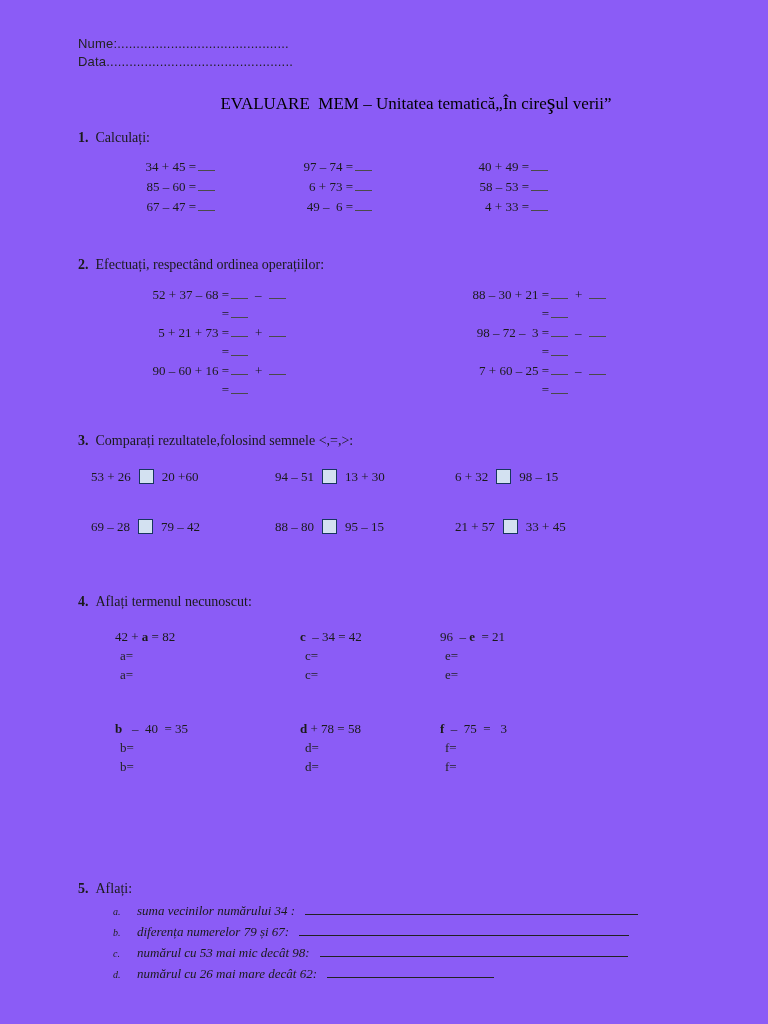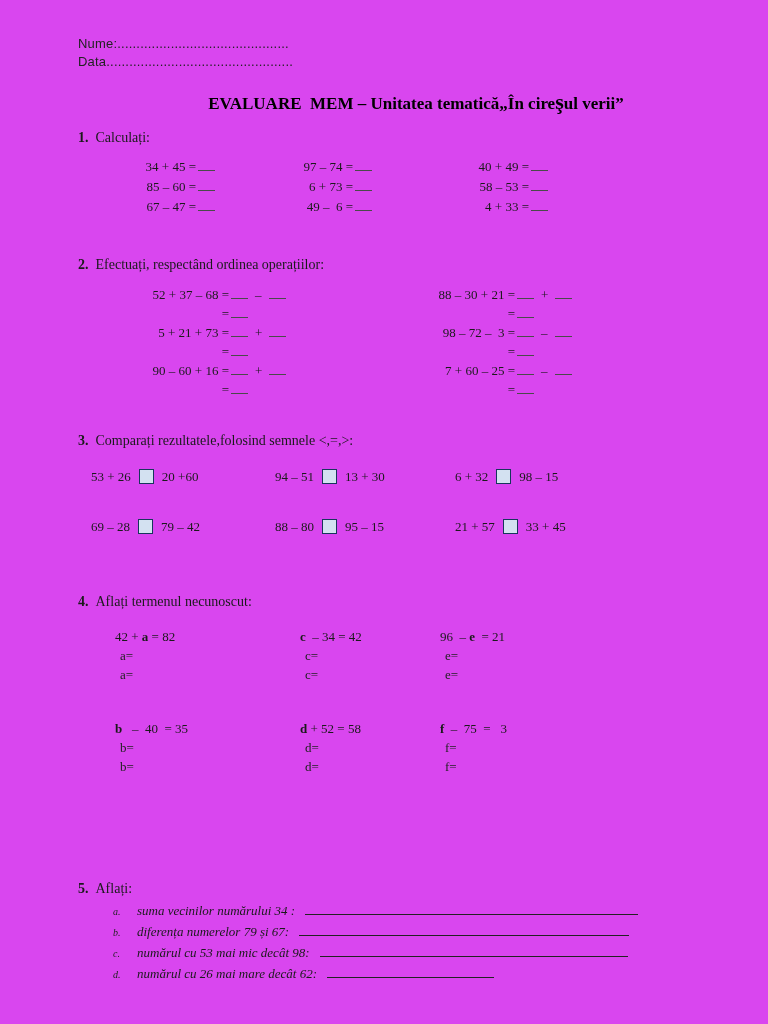--- a/index.html
+++ b/index.html
@@ -1,35 +1,35 @@
 <!DOCTYPE html>
 <html><head>
 <meta charset="utf-8">
 <style>
   * { box-sizing: border-box; }
   html, body { margin: 0; padding: 0; }
   body { background: #ffffff; }
   .page {
     position: relative;
     width: 768px; height: 1024px;
-    background: #d946ef;
+    background: #8b5cf6;
     font-family: "Liberation Serif", serif;
     font-size: 13px;
     color: #1a1a1a;
     overflow: hidden;
   }
   
   .header { padding-top: 35px; margin-left: 78px; font-family: "Liberation Sans", sans-serif; font-size: 13px; color:#222; }
   .header div { line-height: 18px; letter-spacing: 0.2px; }
   
   .title {
     margin-top: 20px;
     padding-left: 64px;
     text-align: center;
-    font-weight: bold;
+    font-weight: normal;
     font-size: 17px;
     white-space: pre;
     color: #000;
   }
   .title .big-s { font-size: 22px; line-height: 1; }
   
   .sec-h { margin-left: 78px; font-size: 14px; color:#1a1a1a; }
   .sec-h .num { font-weight: bold; margin-right: 7px; }
   .h-s1 { margin-top: 16px; }
   .h-s2 { margin-top: 40px; }
@@ -50,20 +50,21 @@
     display: grid;
     grid-template-columns: 157px 176px auto;
     line-height: 20px;
   }
   .s1-grid .expr1 { display: inline-block; width: 66px; text-align: right; white-space: pre; }
   
   .s2-grid {
     margin-top: 12px; margin-left: 131px;
     display: grid;
     grid-template-columns: 286px auto;
+    gap: 34px;
   }
   .s2-line { line-height: 19px; white-space: nowrap; }
   .expr2 { display: inline-block; width: 98px; text-align: right; white-space: pre; }
   .op { display: inline-block; margin: 0 5px; }
   
   .s3-grid { margin-top: 17px; margin-left: 91px; display: grid; grid-template-columns: 184px 180px auto; row-gap: 28px; line-height: 22px; }
   .cmp { white-space: pre; }
   .cmp-box {
     display: inline-block;
     width: 15px; height: 15px;
@@ -171,21 +172,21 @@
       <div class="subline">e=</div>
     </div>
   </div>
   <div class="s4-grid s4-r2">
     <div>
       <div class="eqline"><span></span><span class="var">b</span><span>   –  40  = 35</span></div>
       <div class="subline">b=</div>
       <div class="subline">b=</div>
     </div>
     <div>
-      <div class="eqline"><span></span><span class="var">d</span><span> + 52 = 58</span></div>
+      <div class="eqline"><span></span><span class="var">d</span><span> + 78 = 58</span></div>
       <div class="subline">d=</div>
       <div class="subline">d=</div>
     </div>
     <div>
       <div class="eqline"><span></span><span class="var">f</span><span>  –  75  =   3</span></div>
       <div class="subline">f=</div>
       <div class="subline">f=</div>
     </div>
   </div>
 

